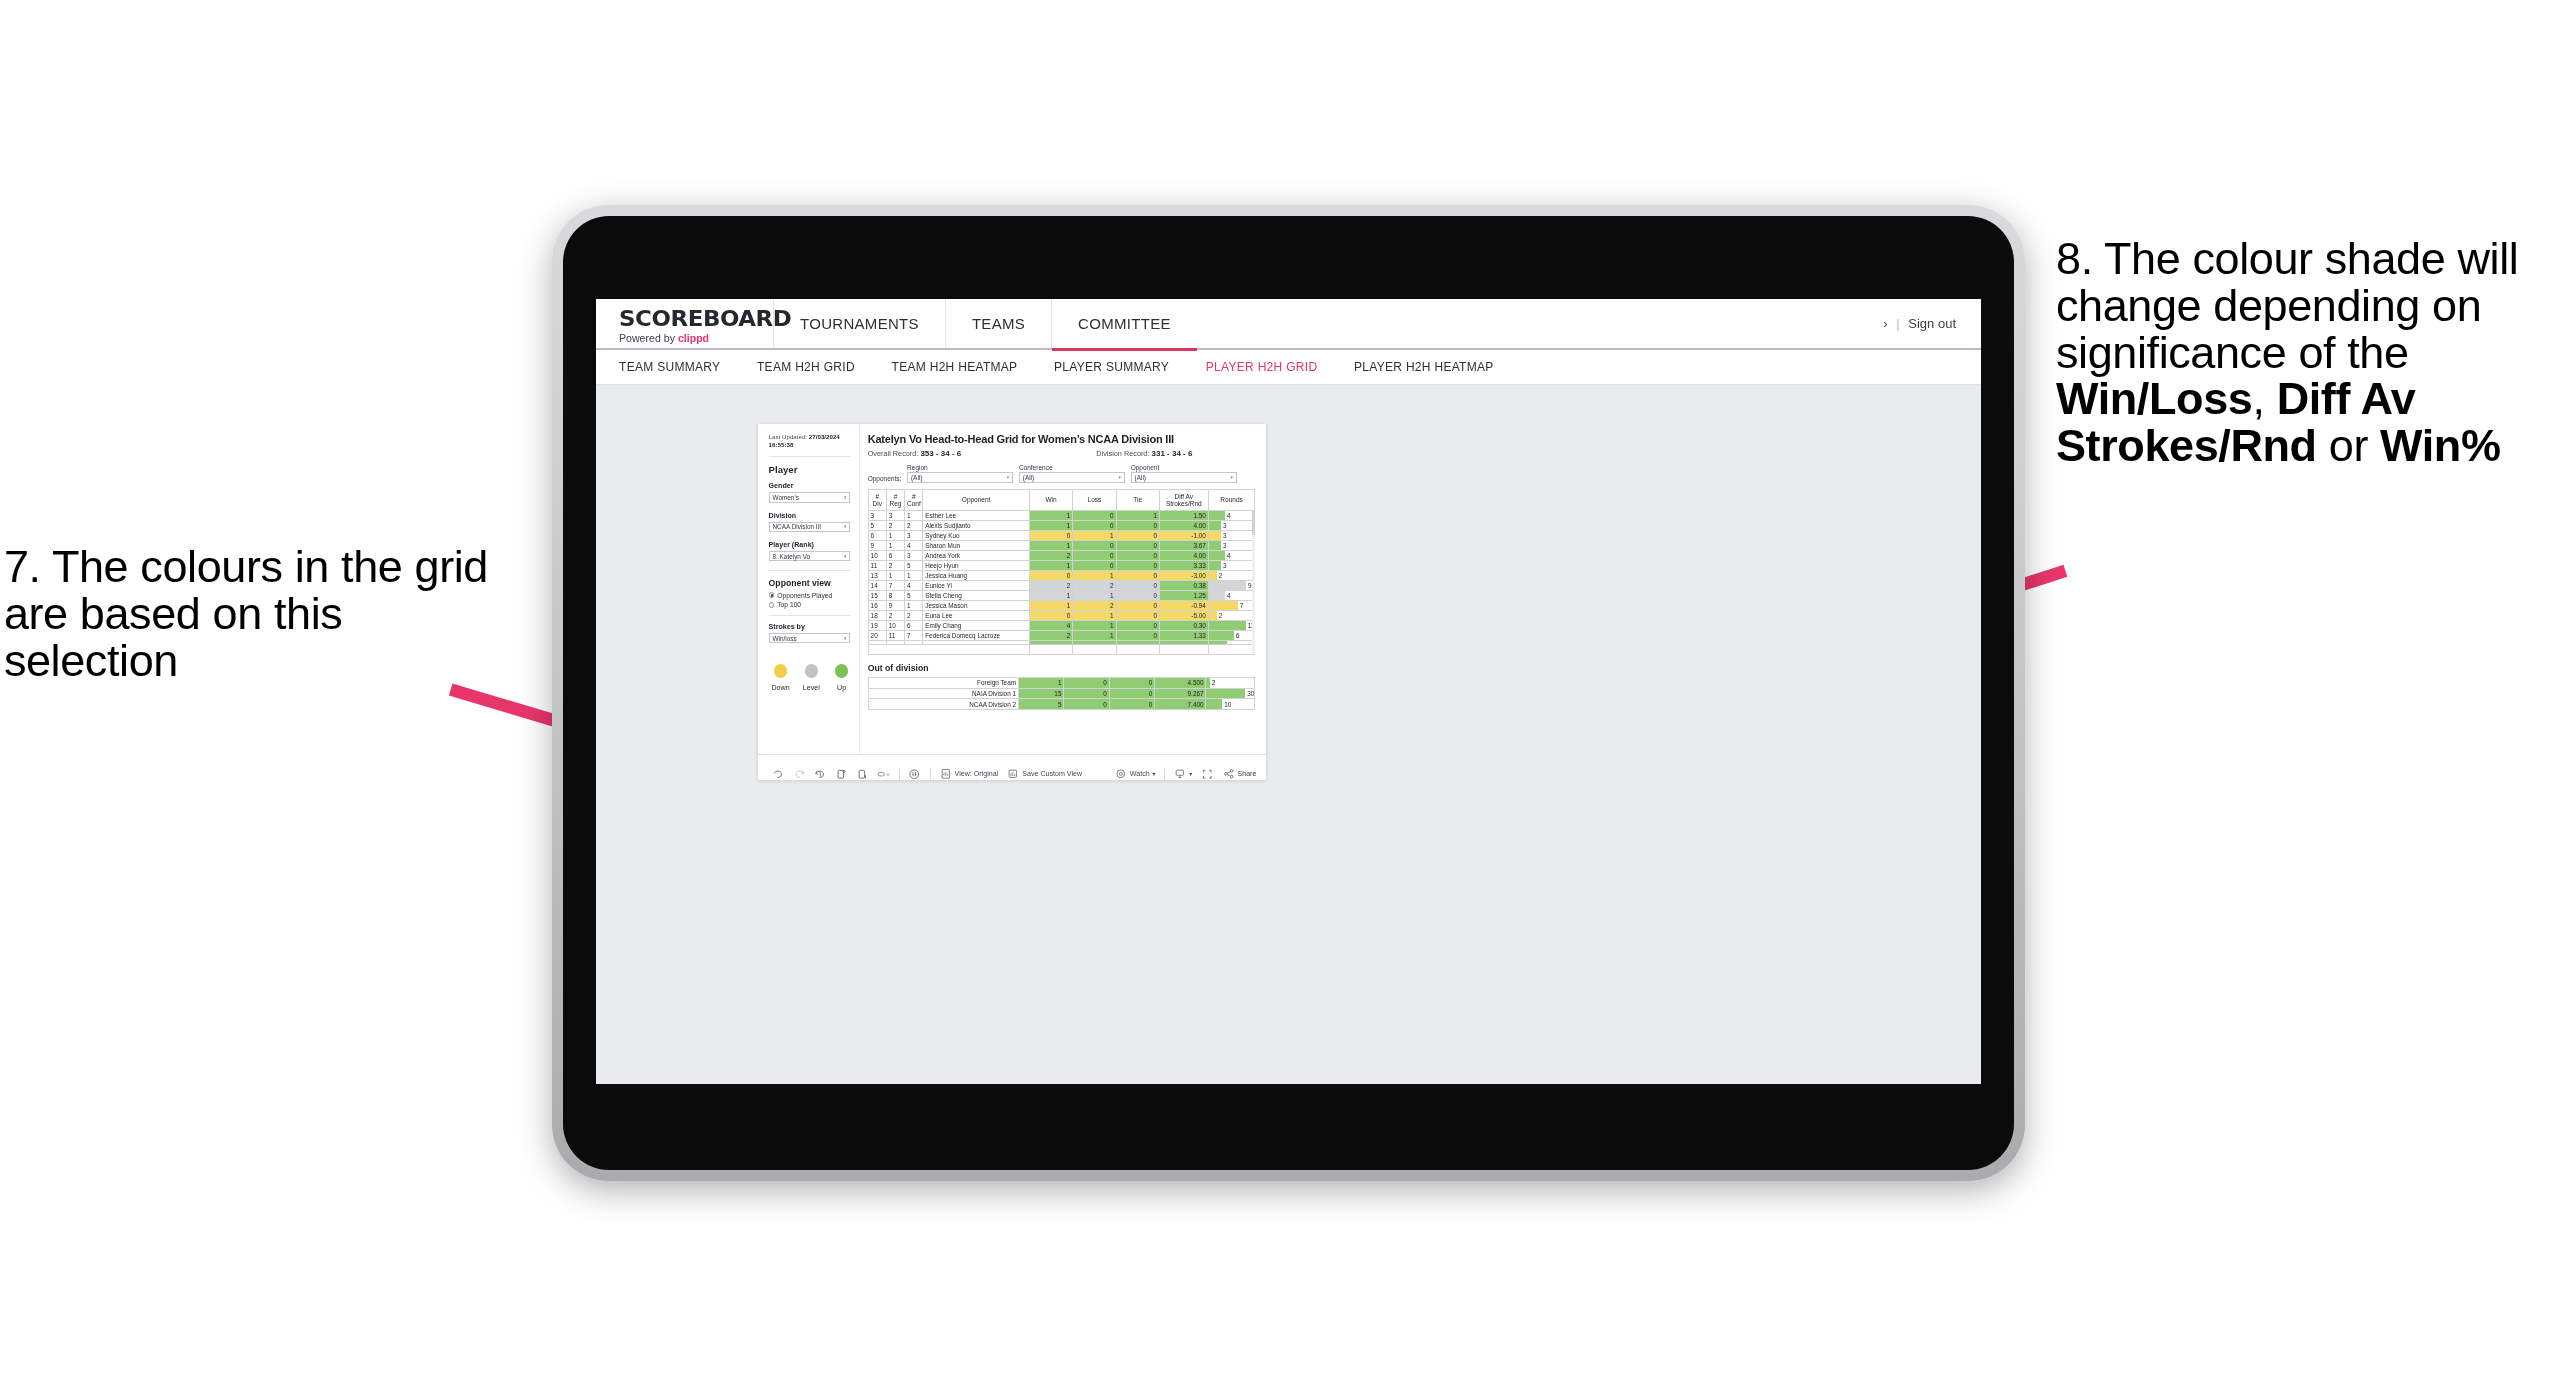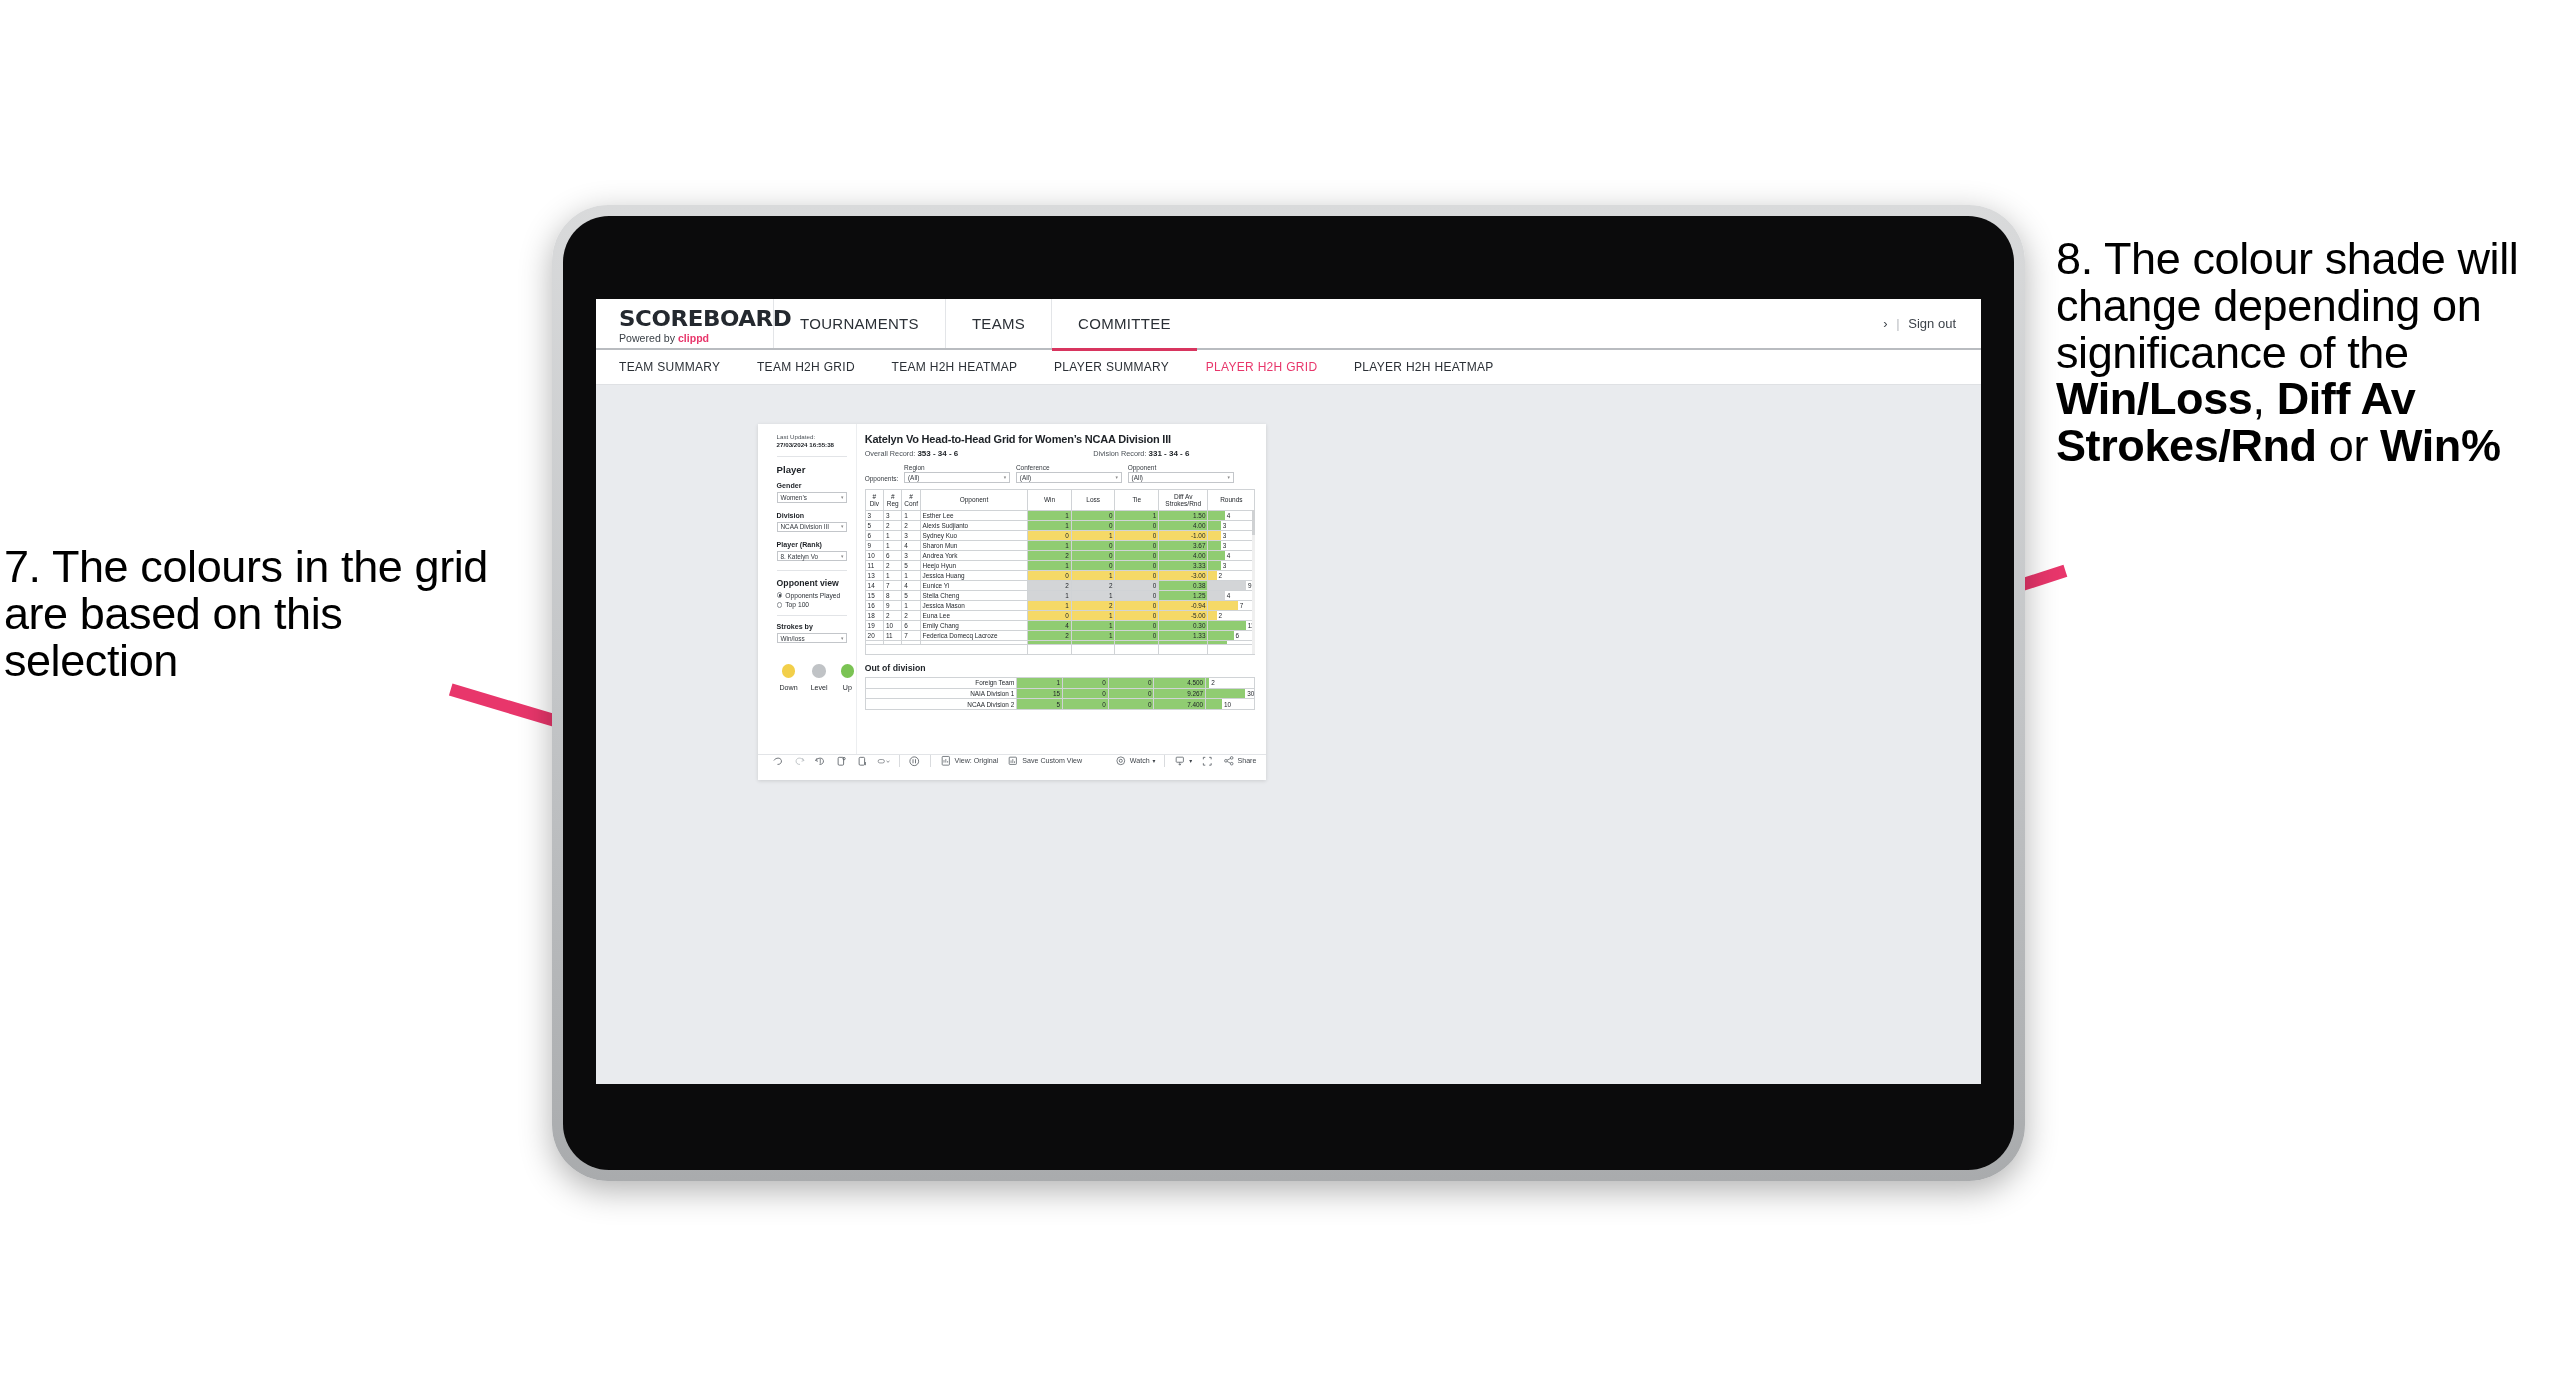--- a/index.html
+++ b/index.html
@@ -100,24 +100,23 @@
     position: absolute; left: 162px; top: 125px;
     width: 508px; height: 356px;
     background: #fff;
     box-shadow: 0 1px 3.9px rgba(0,0,0,.13);
     display: flex; flex-direction: column;
   }
   #dash-body { flex: 1; display: flex; min-height: 0; }
 
   
   .side {
-    width: 91px; padding: 8.7px 8.7px 0 10.6px;
+    width: 102px; padding: 8.7px 8.7px 0 10.6px;
     font-size: 6.7px; color: #2b3036;
     border-right: 1px solid #eceef0;
-    margin-left: 8px;
   }
   .updated { font-size: 6.2px; color: #4a5056; line-height: 1.35; }
   .updated b { color: #1d2126; }
   .hr { height: 1px; background: #e2e4e7; margin: 6.7px 0 6.7px; }
   .side h3 { font-size: 9.6px; font-weight: bold; color: #1d2126; margin-bottom: 7.7px; }
   .fld { margin-bottom: 8.7px; }
   .fld-label { font-size: 7.1px; font-weight: bold; color: #1d2126; margin-bottom: 1.9px; }
   .sel {
     height: 10.6px; border: 1px solid #c3c6ca; background: #fff;
     display: flex; align-items: center; padding: 0 2.9px;
@@ -174,21 +173,21 @@
   .blank-row td { border: 1px solid #d0d3d6; height: 25px; background: #fff; }
 
   .ood-title { font-size: 8.7px; font-weight: bold; color: #1d2126; margin: 8.7px 0 3.9px; }
   table.ood { border-collapse: collapse; width: 100%; table-layout: fixed; font-size: 6.4px; color: #1d2126; }
   table.ood td { border: 1px solid #d0d3d6; height: 10.6px; padding: 0 1.9px; }
   .ood-name { width: 129px; text-align: right; }
 
   
   #toolbar {
     height: 26px; border-top: 1px solid #e2e4e7; background: #fff;
-    display: flex; align-items: flex-start; padding: 0 9.6px 0 13.5px; gap: 8.7px;
+    display: flex; align-items: flex-end; padding: 0 9.6px 0 13.5px; gap: 8.7px;
     font-size: 7.1px; color: #41464c;
   }
   .tb-ico { width: 12.5px; height: 12.5px; display: flex; align-items: center; justify-content: center; cursor: pointer; }
   .tb-ico svg { display: block; }
   .tb-div { width: 1px; height: 11.6px; background: #d9dbde; }
   .tb-btn { display: flex; align-items: center; gap: 2.9px; cursor: pointer; white-space: nowrap; }
   .tb-spacer { margin-left: auto; }
 </style>
 </head>
 <body>

